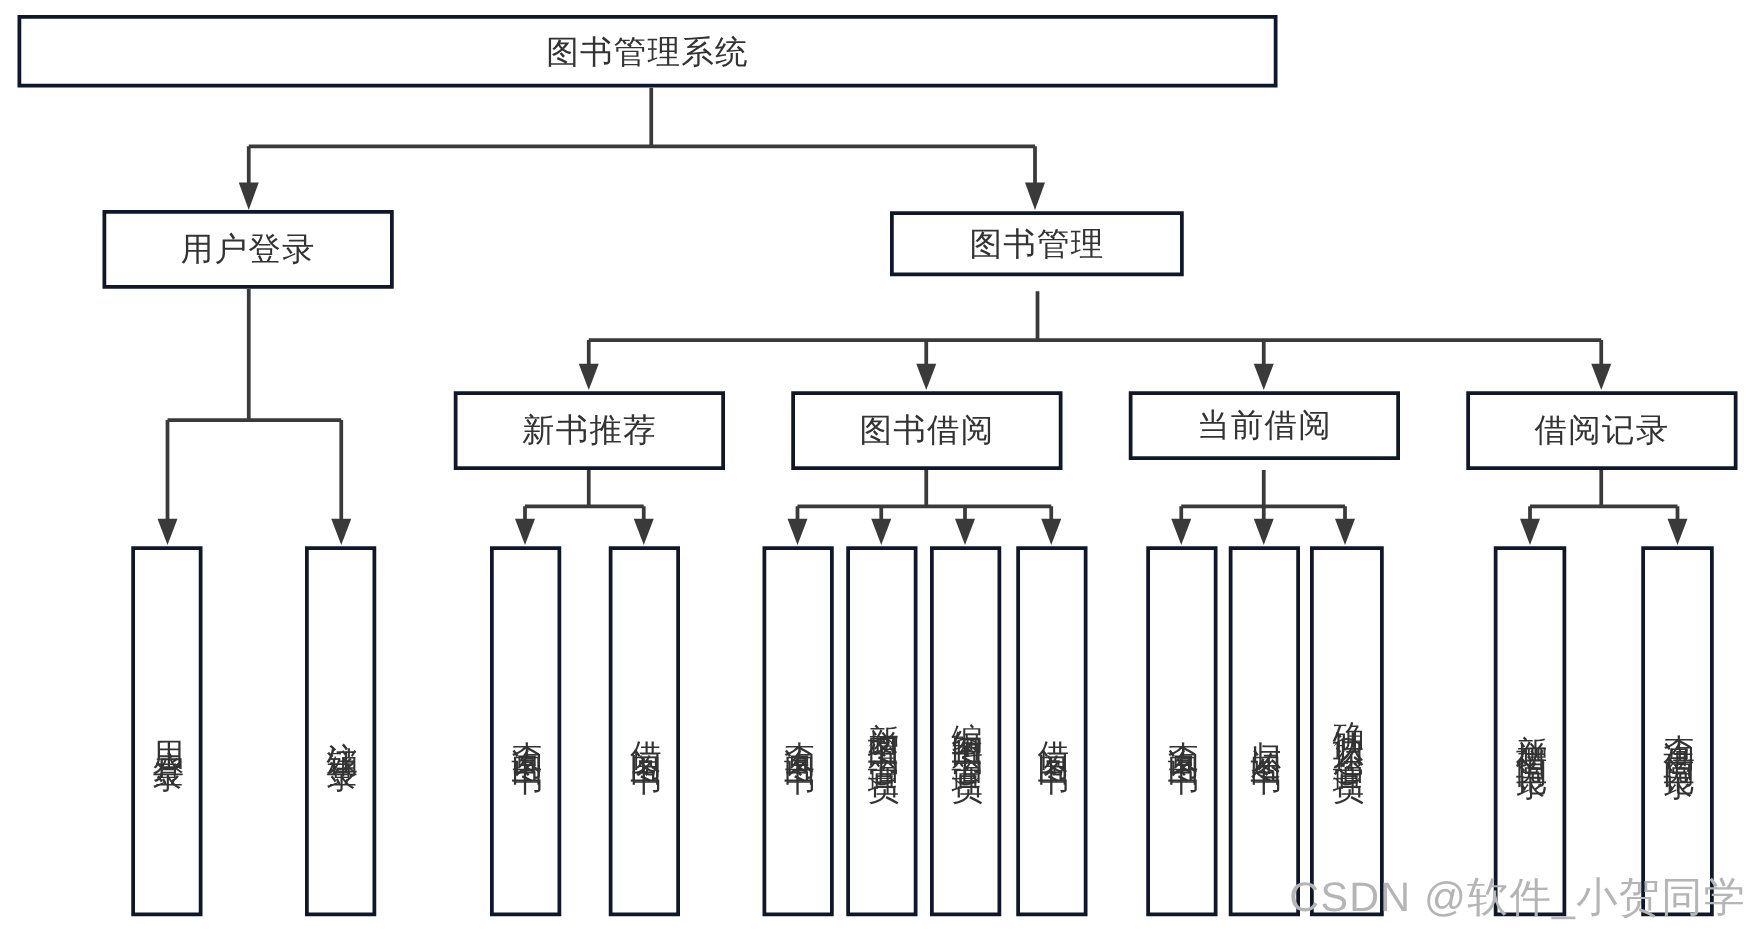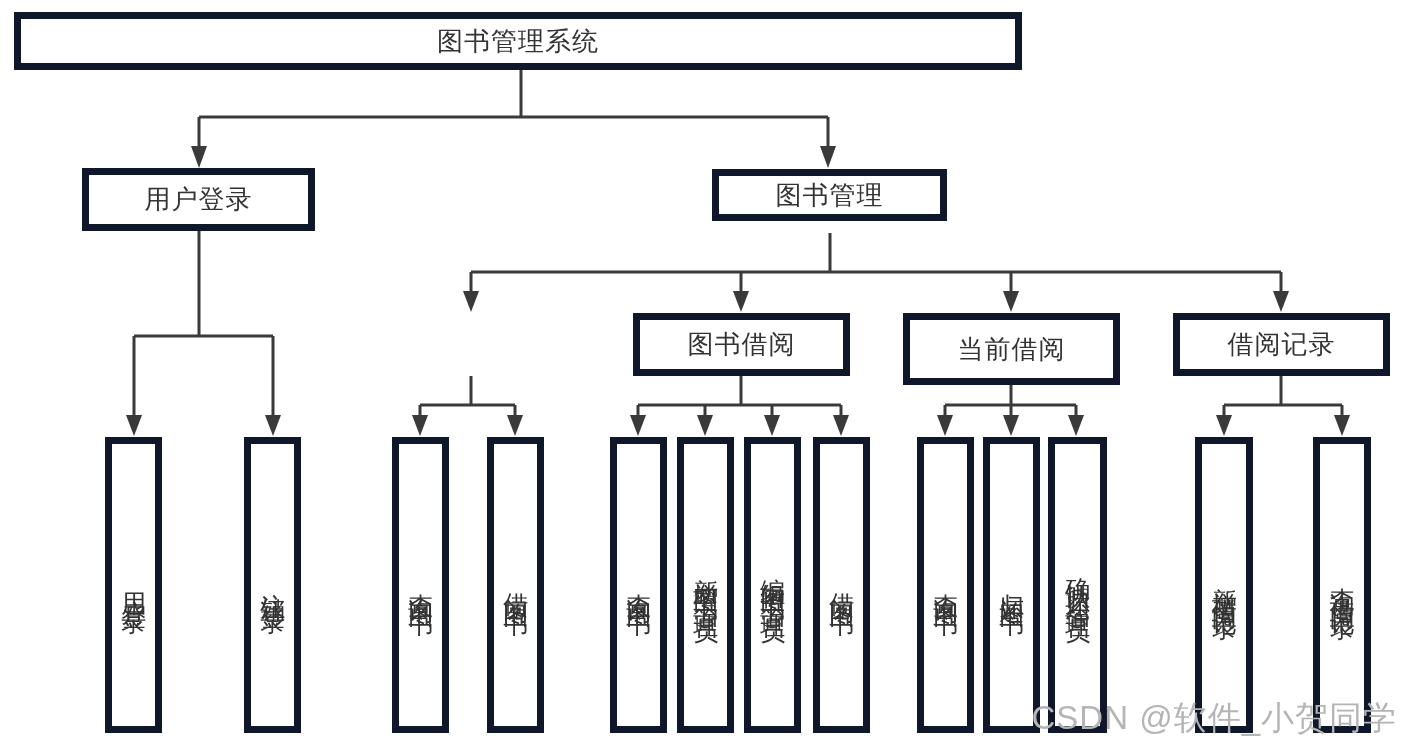--- a/index.html
+++ b/index.html
@@ -18,21 +18,21 @@
   .connectors {
     position: absolute;
     left: 0;
     top: 0;
     width: 1405px;
     height: 747px;
   }
   .node {
     position: absolute;
     box-sizing: border-box;
-    border: 7px solid #0f172a;
+    border: 3px solid #0f172a;
     background: #ffffff;
     display: flex;
     align-items: center;
     justify-content: center;
     color: #333333;
   }
   .hnode {
     font-size: 26px;
     letter-spacing: 1px;
   }
@@ -101,24 +101,27 @@
     <span>图书管理系统</span>
   </div>
 
   <div class="node hnode" style="left:82px; top:168px; width:233px; height:63px;">
     <span>用户登录</span>
   </div>
   <div class="node hnode" style="left:712px; top:169px; width:235px; height:52px;">
     <span>图书管理</span>
   </div>
 
+  <div class="node hnode" style="left:363px; top:313px; width:217px; height:63px;">
+    <span>新书推荐</span>
+  </div>
   <div class="node hnode" style="left:633px; top:313px; width:217px; height:63px;">
     <span>图书借阅</span>
   </div>
-  <div class="node hnode" style="left:903px; top:313px; width:217px; height:72px;">
+  <div class="node hnode" style="left:903px; top:313px; width:217px; height:55px;">
     <span>当前借阅</span>
   </div>
   <div class="node hnode" style="left:1173px; top:313px; width:217px; height:63px;">
     <span>借阅记录</span>
   </div>
 
   <div class="node vnode" style="left:105px;">
     <span class="vtext">用户登录</span>
   </div>
   <div class="node vnode" style="left:244px;">

